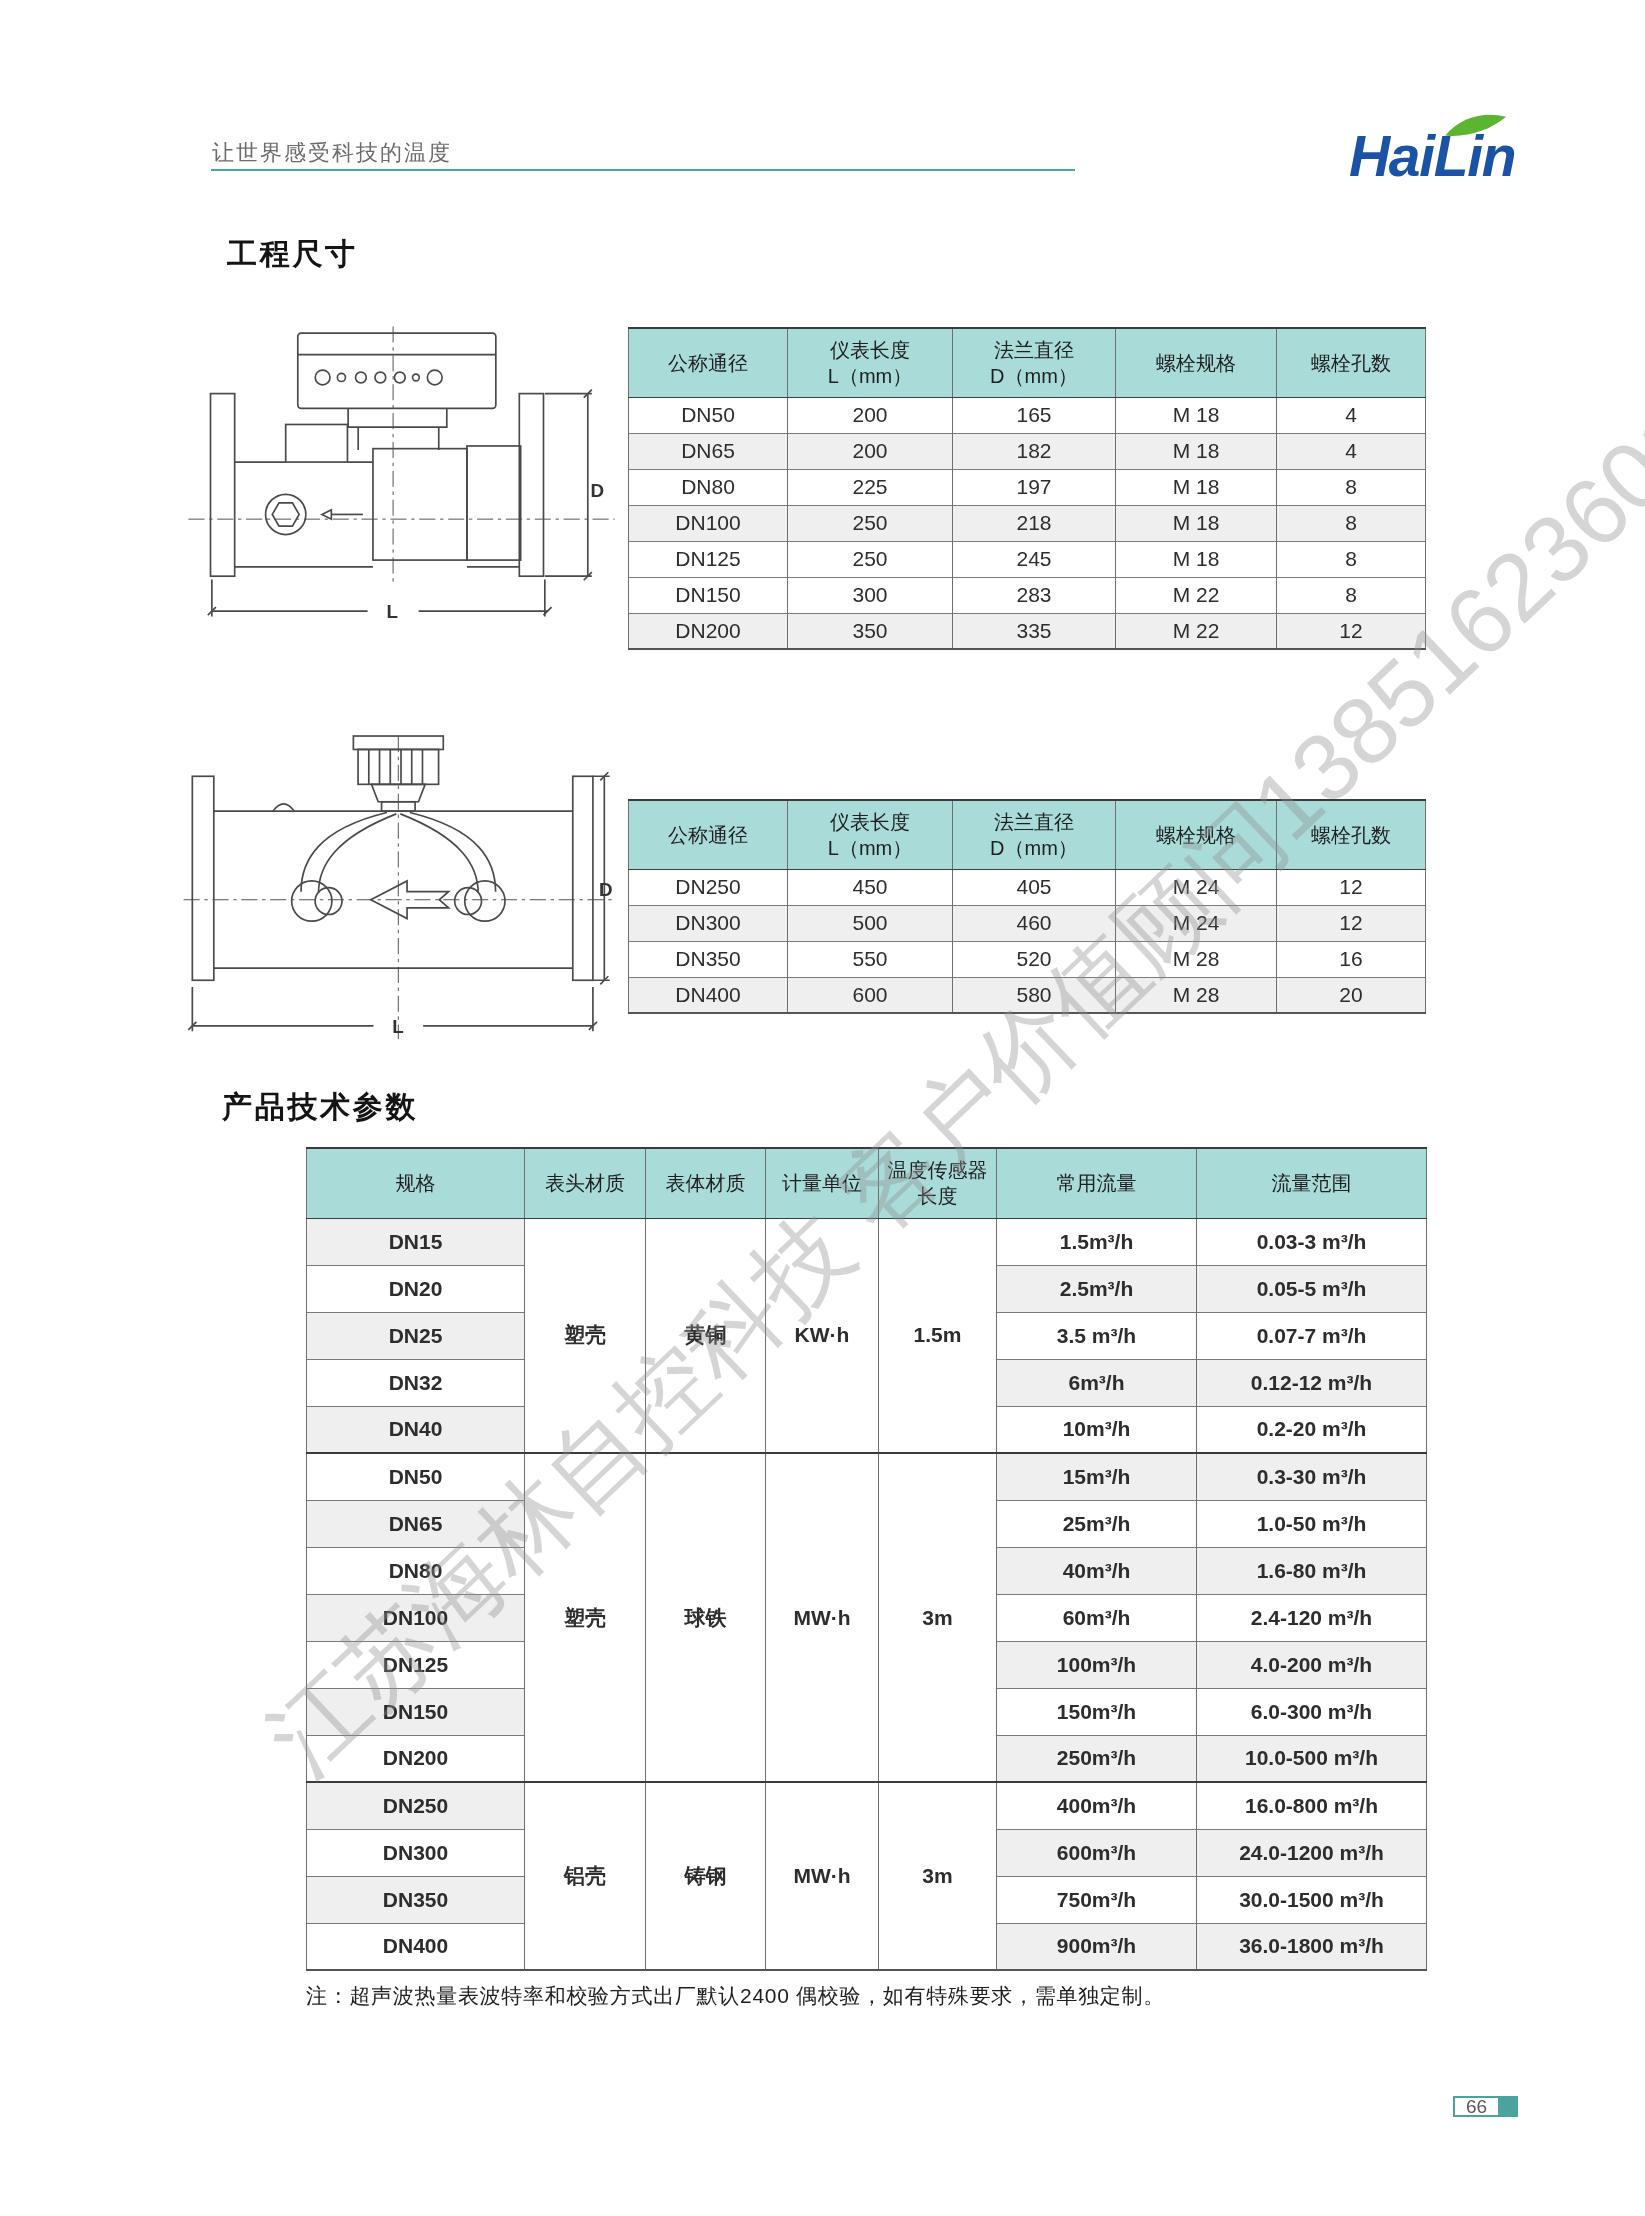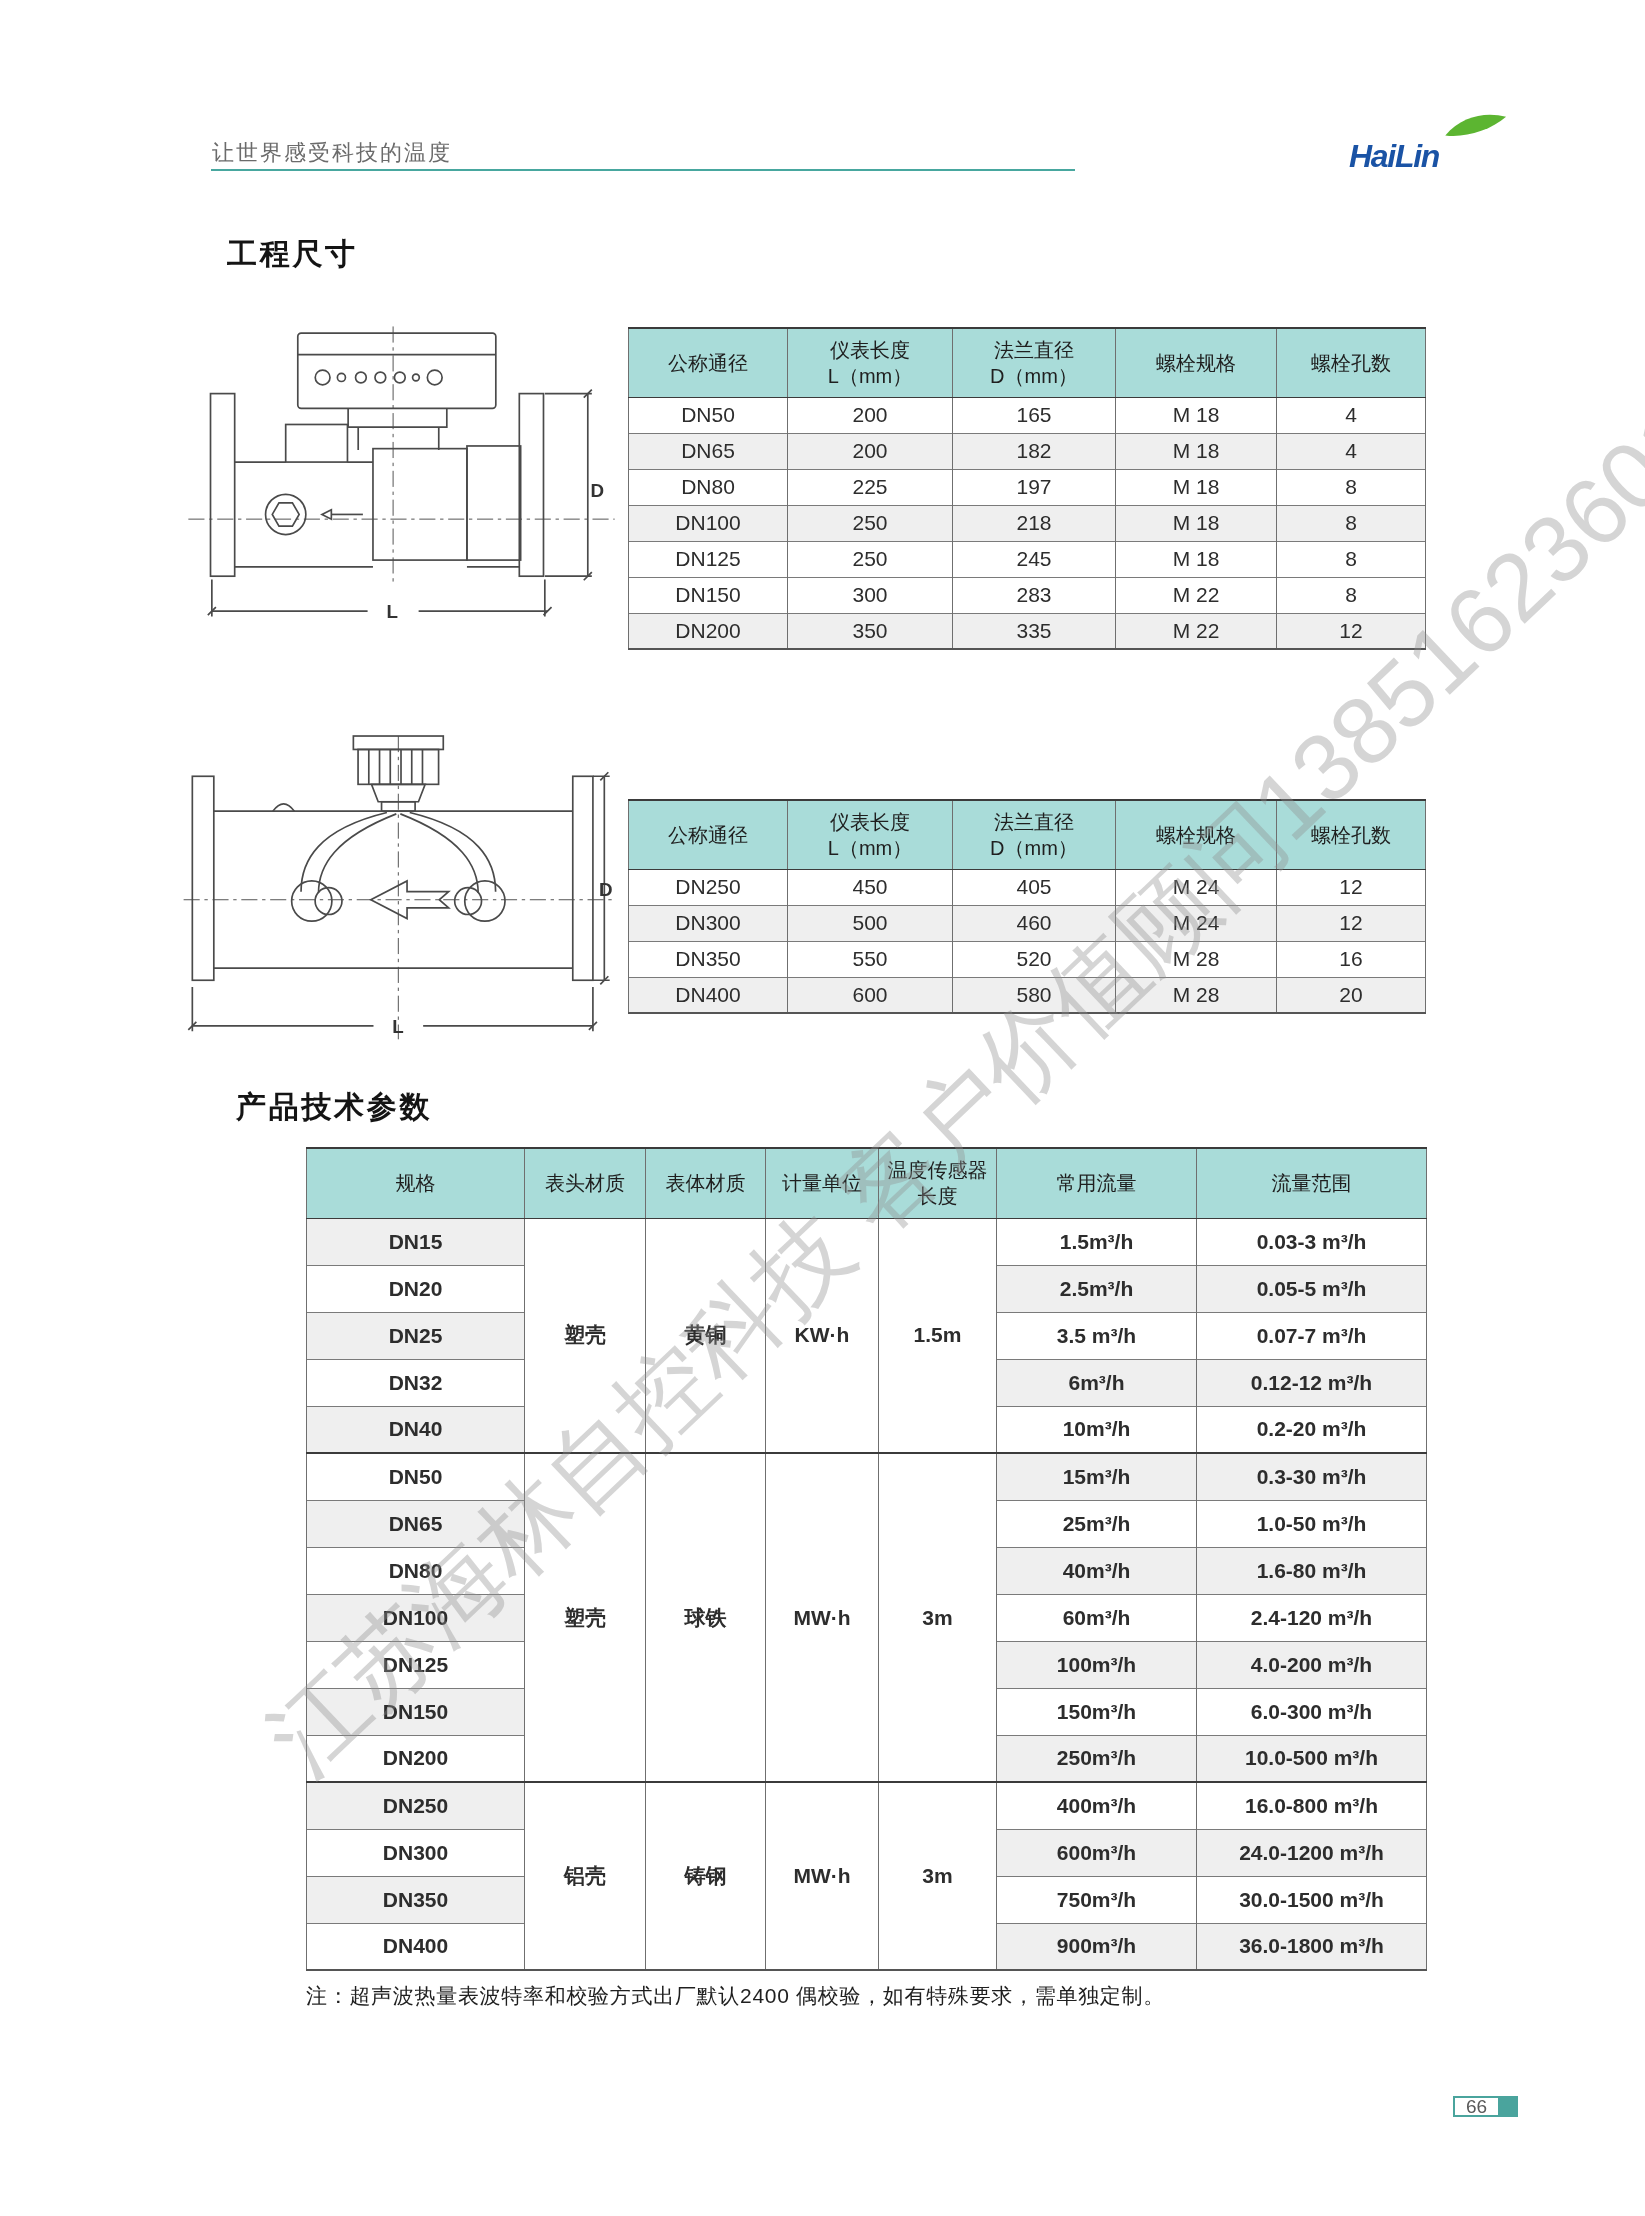--- a/index.html
+++ b/index.html
@@ -3,27 +3,27 @@
 <meta charset="utf-8">
 <style>
   html,body{margin:0;padding:0;}
   body{width:1645px;height:2216px;background:#ffffff;font-family:"Liberation Sans","DejaVu Sans",sans-serif;}
   .page{position:relative;width:1645px;height:2216px;background:#fff;overflow:hidden;margin-left:20px;}
 
   
   .tagline{position:absolute;left:192px;top:138px;font-size:22px;color:#6b6b6b;letter-spacing:2px;}
   .tagline-rule{position:absolute;left:191px;top:169px;width:864px;height:2px;background:#48a79f;}
   .logo{position:absolute;left:1329px;top:126px;width:155px;height:60px;}
-  .logo-text{font-size:32px;font-weight:700;font-style:italic;color:#1a53a5;letter-spacing:-1.3px;line-height:60px;}
+  .logo-text{font-size:57px;font-weight:700;font-style:italic;color:#1a53a5;letter-spacing:-1.3px;line-height:60px;}
   .logo-leaf{position:absolute;right:-4px;top:-15px;width:64px;height:27px;}
 
   
   .sec-title{position:absolute;font-size:30px;font-weight:700;color:#141414;letter-spacing:2.7px;text-align:right;}
   #sec1{left:207px;top:234px;}
-  #sec2{left:216px;top:1087px;}
+  #sec2{left:202px;top:1087px;}
 
   
   table.dimtbl{position:absolute;border-collapse:collapse;table-layout:fixed;background:#0f172a;
     border-top:2px solid #3b3b3b;border-bottom:2px solid #555;border-radius:27px;}
   table.dimtbl th,table.dimtbl td{border-left:1px solid #6f6f6f;border-right:1px solid #6f6f6f;
     text-align:center;vertical-align:middle;padding:0;}
   table.dimtbl thead th{background:#a9dcd9;font-weight:400;font-size:20px;color:#1f1f1f;line-height:1.3;
     border-bottom:1.7px solid #3b3b3b;}
   table.dimtbl tbody td{font-size:21px;color:#2d2d2d;border-top:1px solid #7a7a7a;}
   table.dimtbl tbody tr:first-child td{border-top:none;}

